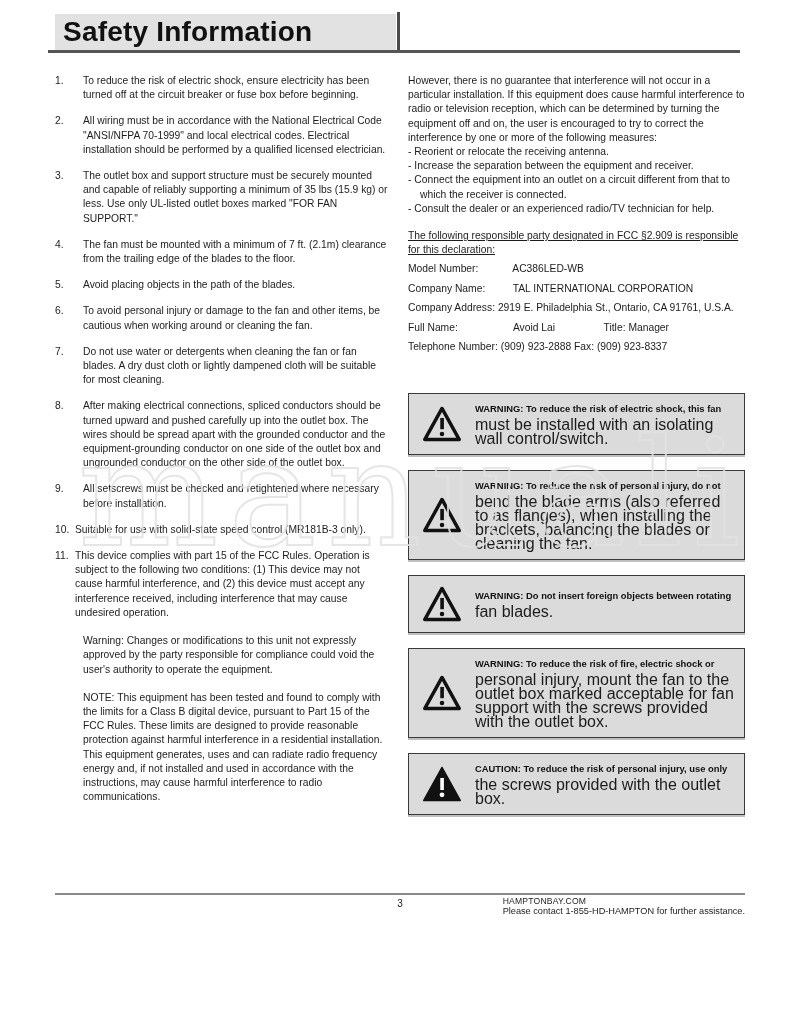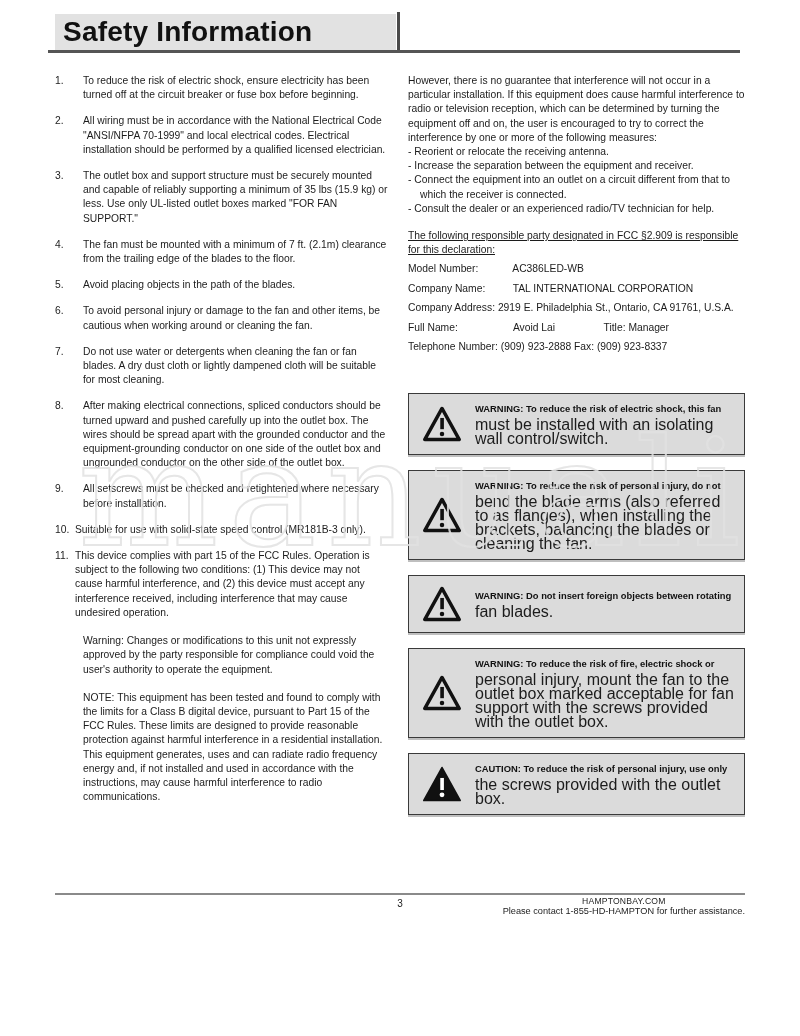--- a/index.html
+++ b/index.html
@@ -32,21 +32,21 @@
   .wbox{background:#dbdbdb;border:1px solid #3a3a3a;box-shadow:0 2px 0 rgba(0,0,0,.25);
         display:flex;align-items:center;padding:8px 10px;margin-bottom:15px;}
   .wbox .tri{flex:none;width:46px;display:flex;justify-content:center;margin-right:10px;}
   .wbox .wtext{flex:1;}
   .wbold{display:block;font-weight:bold;font-size:9.4px;line-height:14px;color:#111;}
   .wrest{display:block;font-size:16px;line-height:14px;margin-top:2px;}
   .h57{min-height:40px;} .h82{min-height:64px;} .h79{min-height:60px;} .h56{min-height:38px;}
   
   .footer-rule{position:absolute;left:55px;top:893px;width:690px;height:2px;background:#8a8a8a;}
   .page-num{position:absolute;left:0;top:898px;width:800px;text-align:center;font-size:10px;}
-  .footer-right{position:absolute;right:55px;top:896px;text-align:center;}
+  .footer-right{position:absolute;right:55px;top:896px;text-align:left;}
   .site{font-size:8.6px;letter-spacing:.2px;}
   .contact{font-size:9.2px;margin-top:0;}
   
   .watermark{position:absolute;left:78px;top:408px;z-index:3;pointer-events:none;
              font-family:"DejaVu Serif",serif;font-size:148px;letter-spacing:10px;
              color:#ededed;-webkit-text-fill-color:transparent;-webkit-text-stroke:2px #e2e2e2;
              opacity:.85;}
 </style>
 </head>
 <body>

